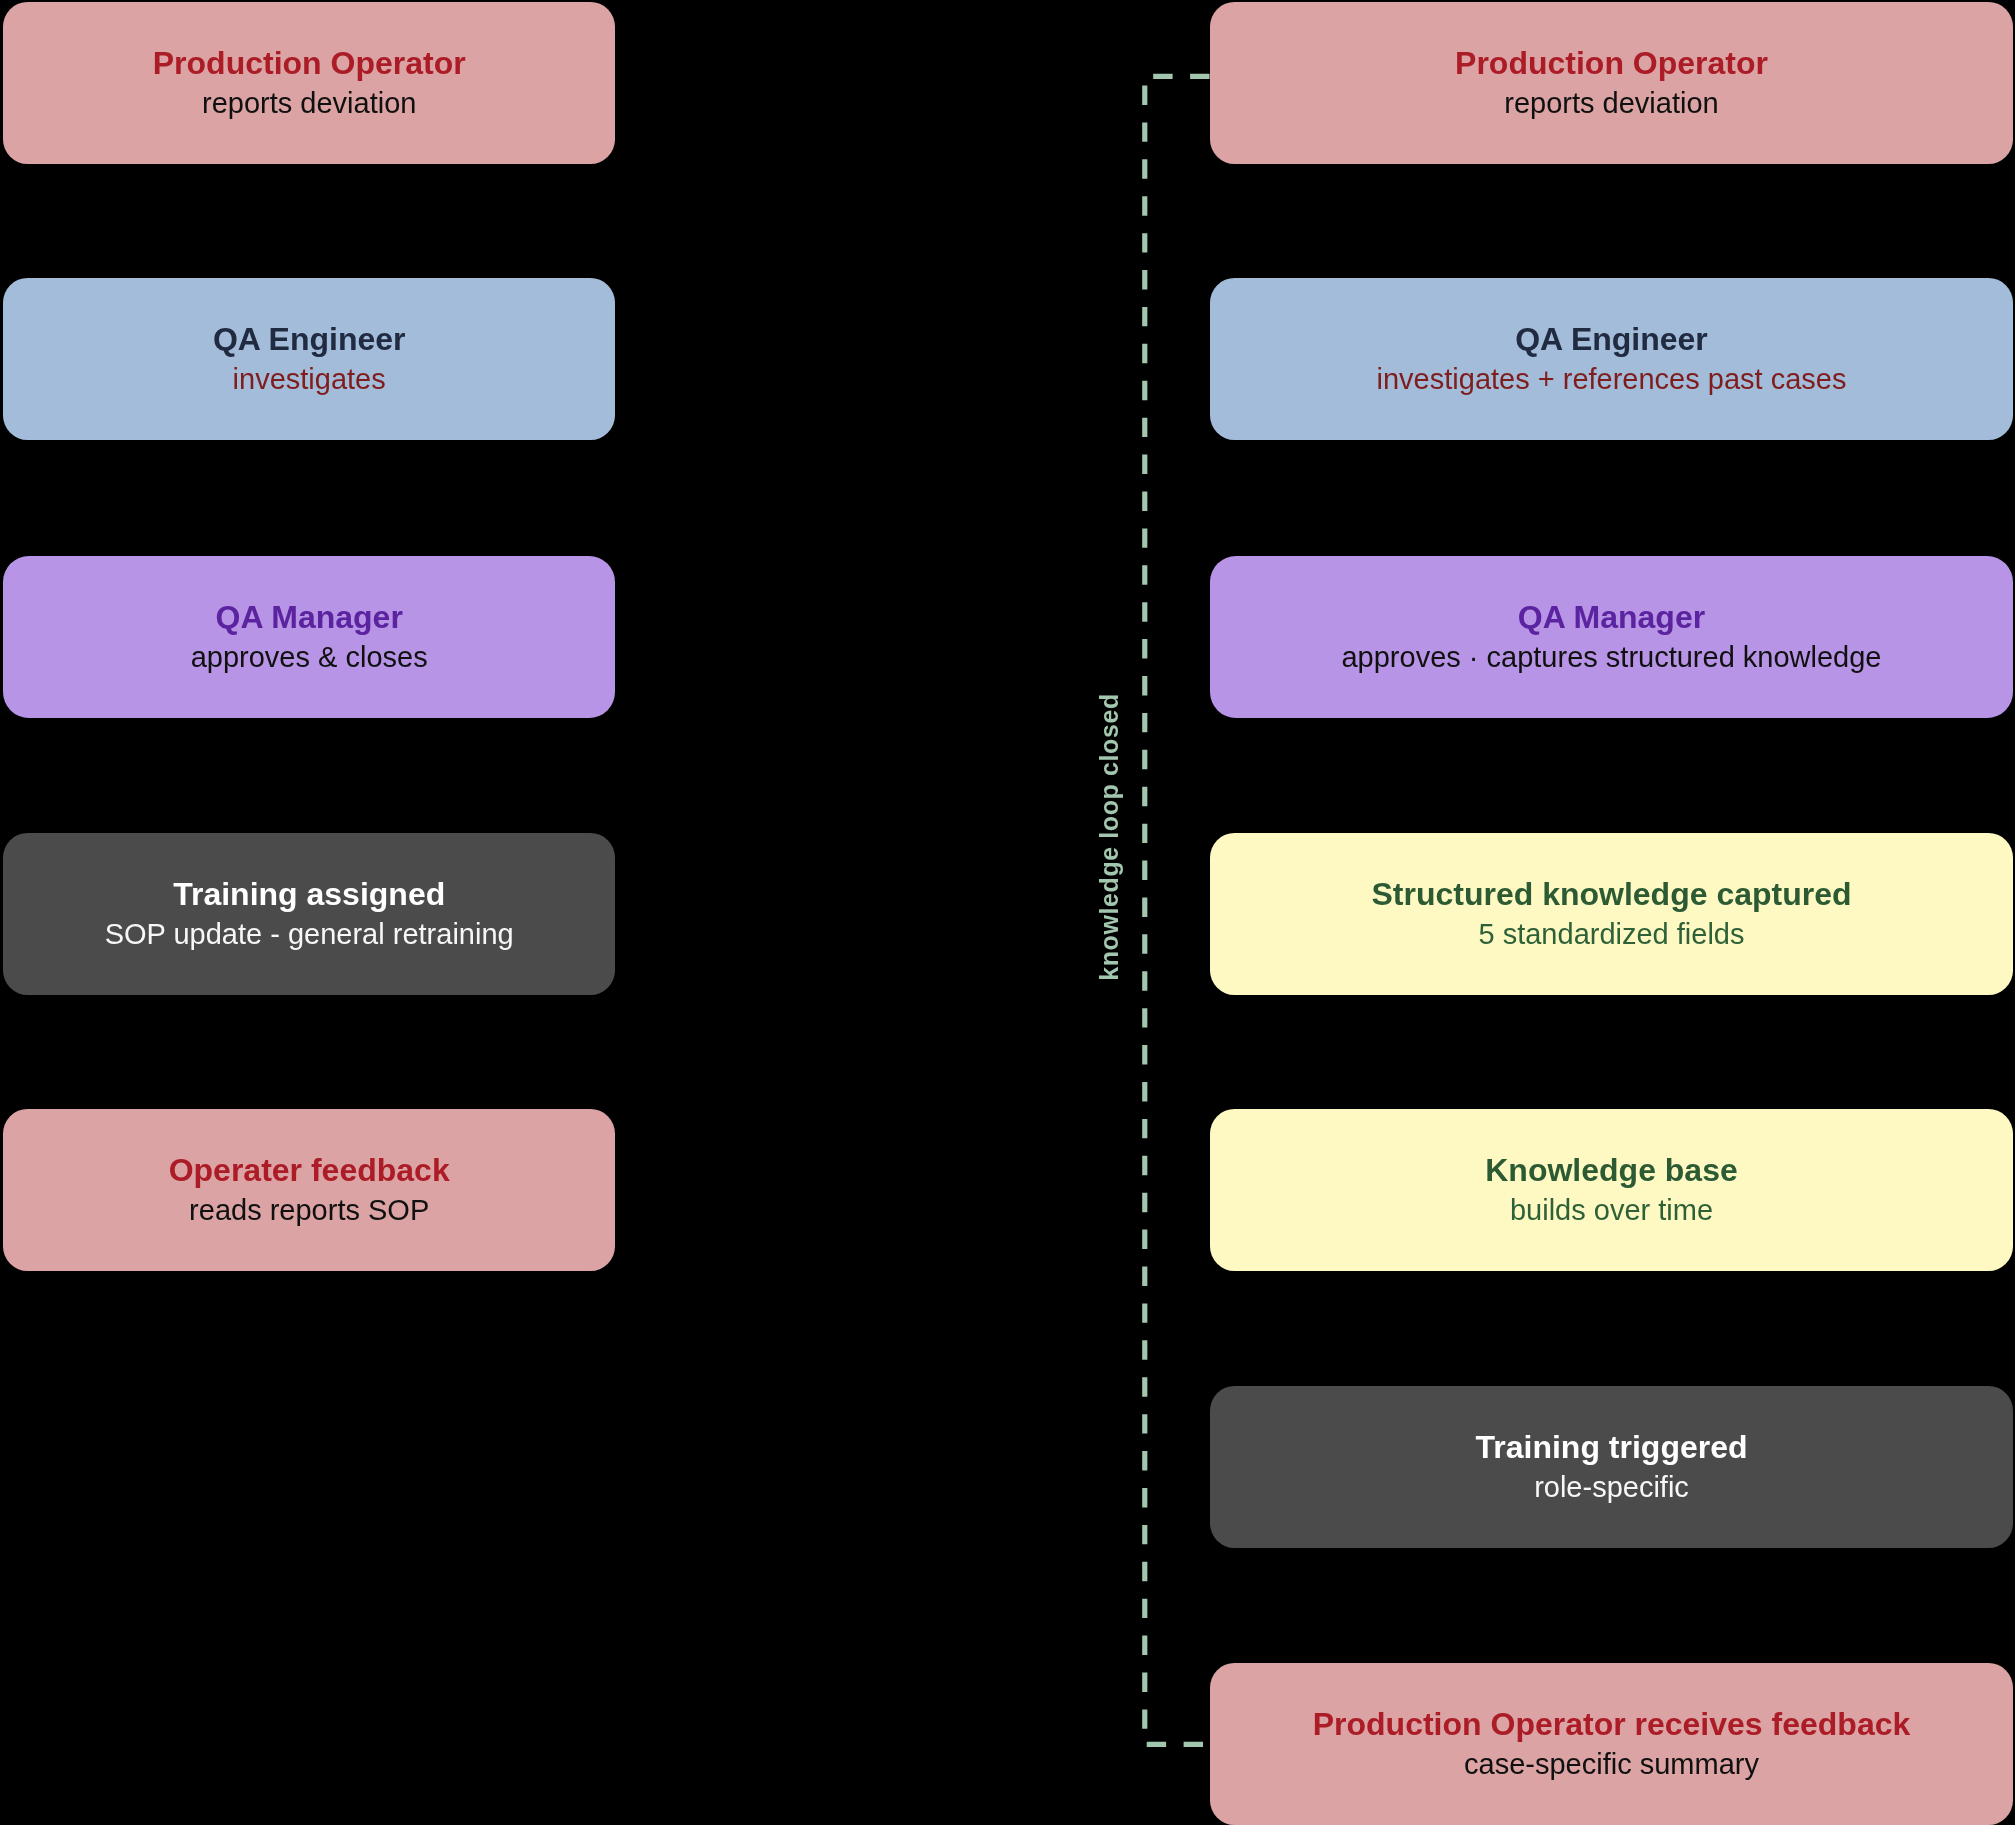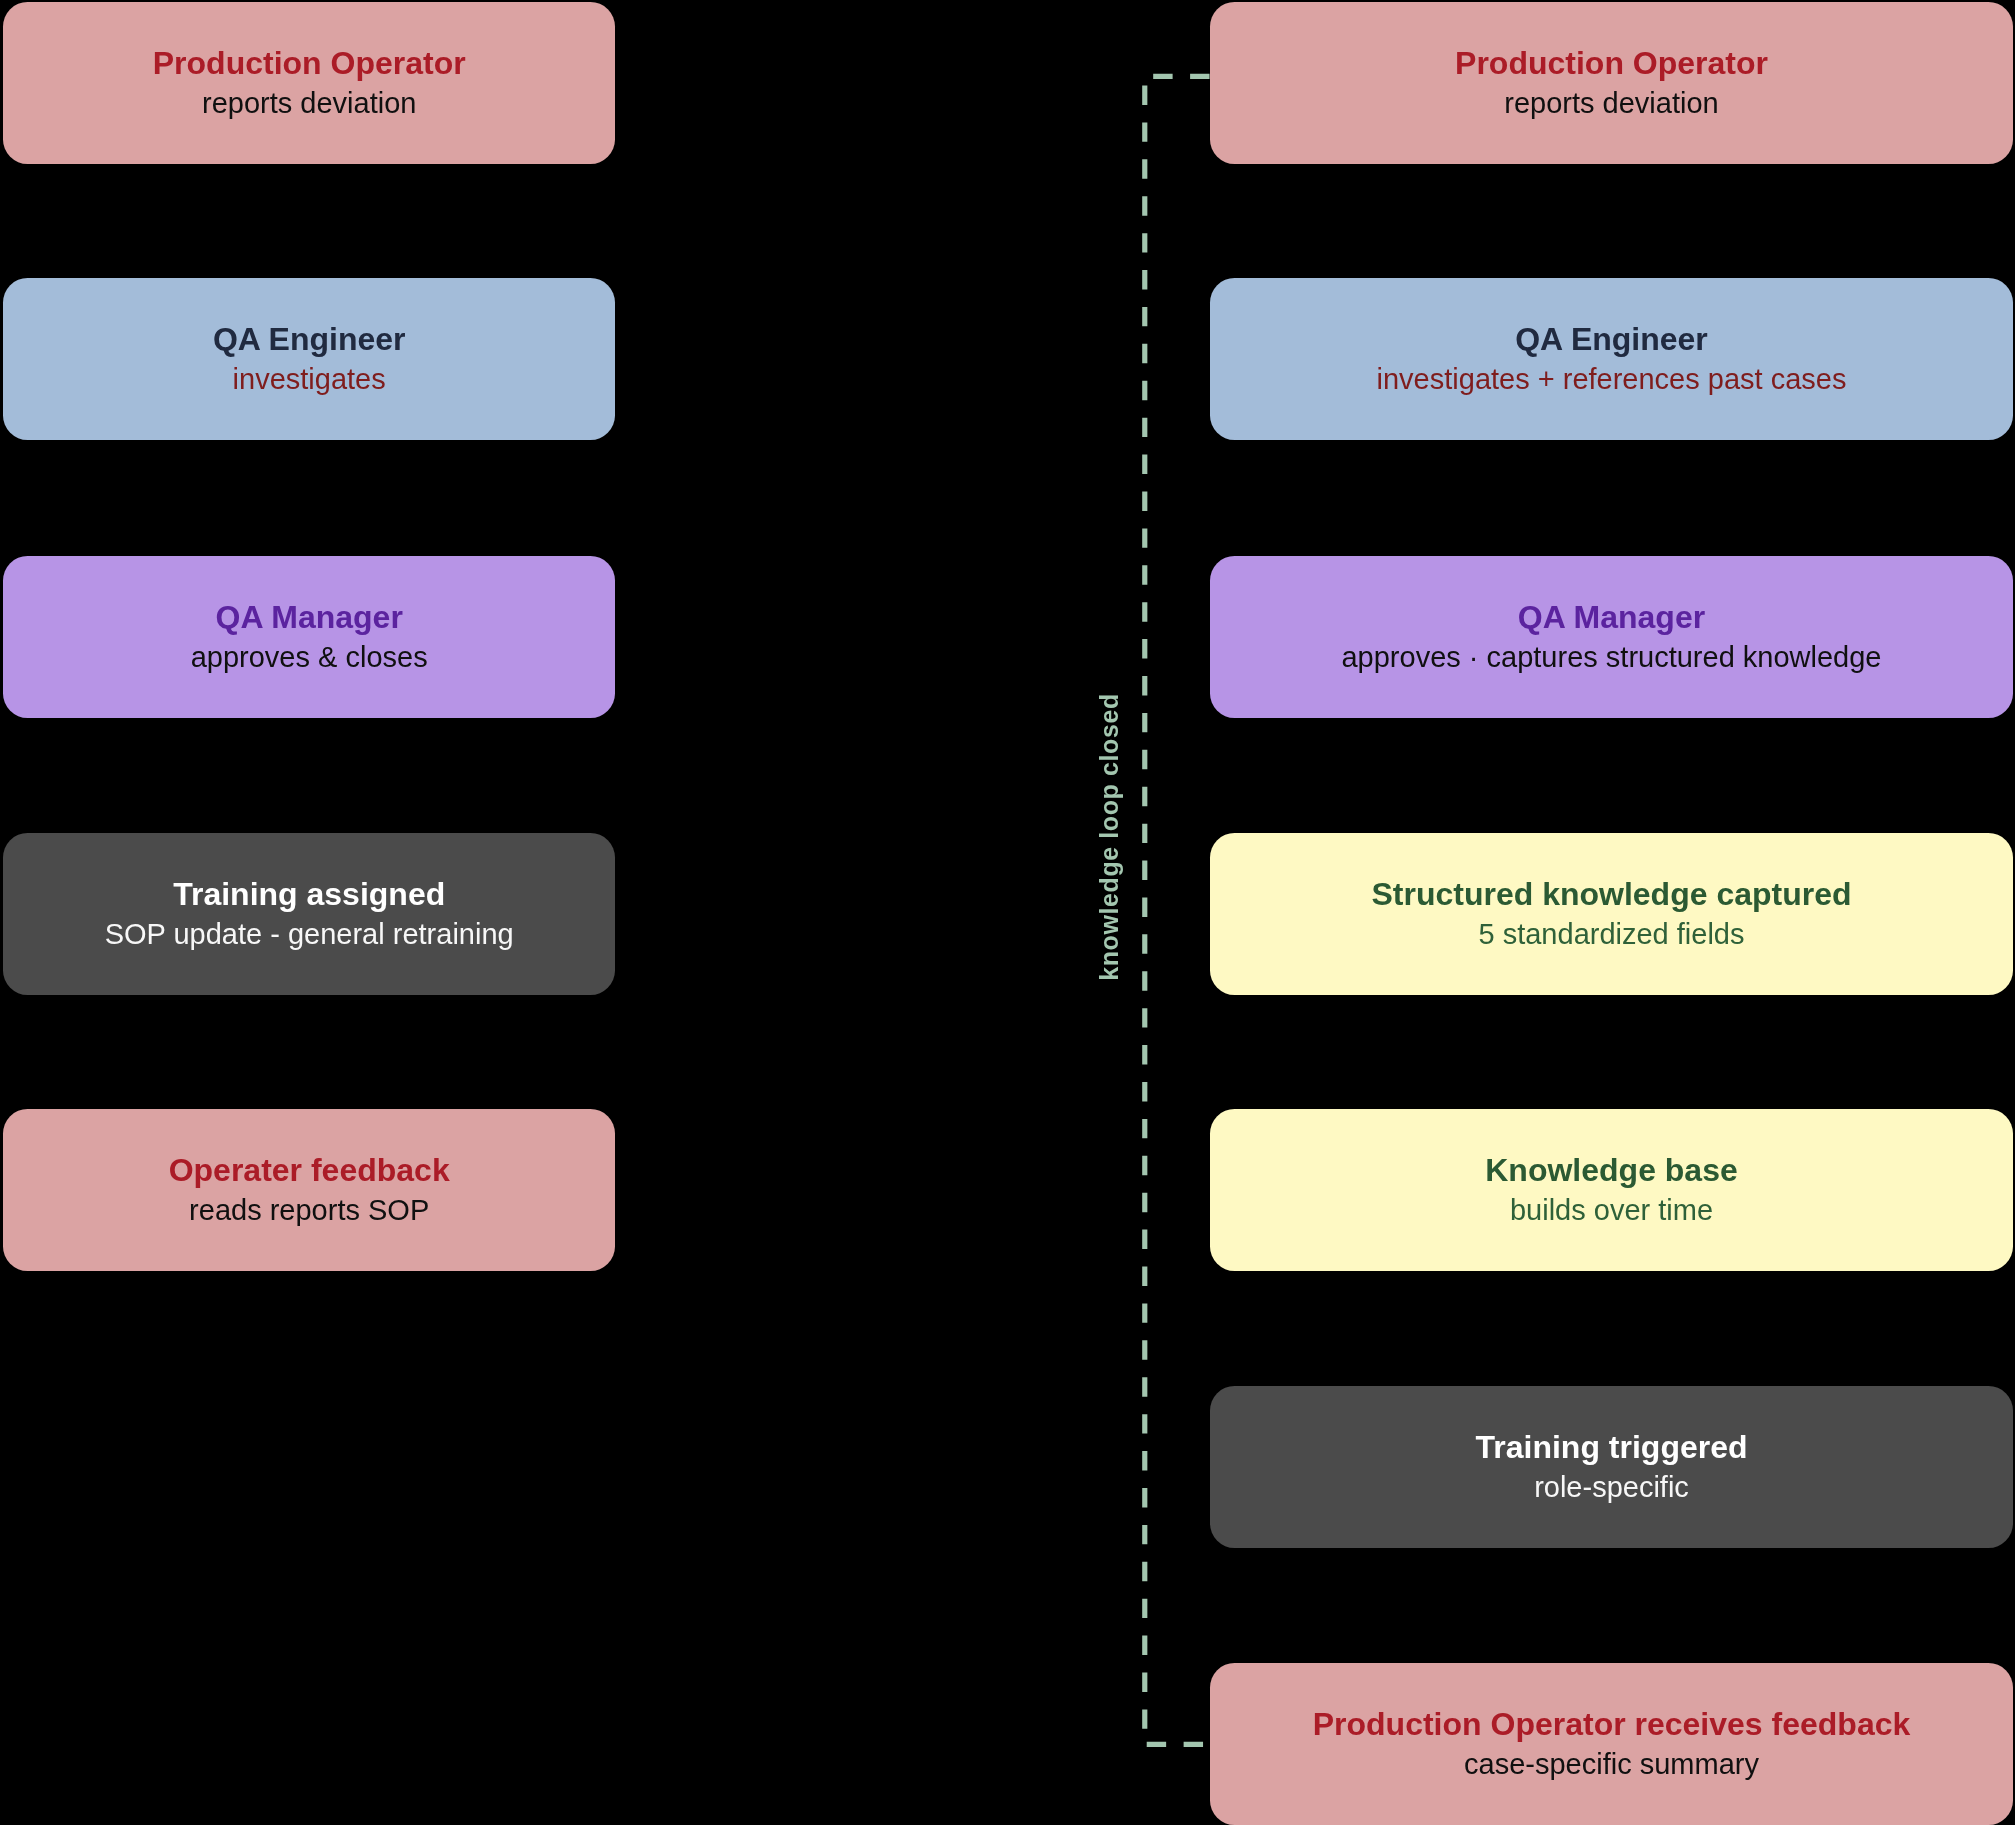--- a/index.html
+++ b/index.html
@@ -30,21 +30,21 @@
   .box .subtitle { font-weight: 400; font-size: 29px; line-height: 1.1; white-space: nowrap; }
 
   .pink   { background: #dba3a3; }
   .pink .title    { color: #ab1c27; }
   .pink .subtitle { color: #101010; }
 
   .blue   { background: #a3bcd9; align-items: center; }
   .blue .title    { color: #202a40; }
   .blue .subtitle { color: #7f1d1d; }
 
-  .purple { background: #b794e6; }
+  .purple { background: #b794e6; border-radius: 26px; }
   .purple .title    { color: #5b239f; }
   .purple .subtitle { color: #101010; }
 
   .gray   { background: #4b4b4b; }
   .gray .title    { color: #ffffff; }
   .gray .subtitle { color: #f7f7f7; }
 
   .green  { background: #fef9c3; }
   .green .title    { color: #2b5a33; }
   .green .subtitle { color: #2f6139; }

